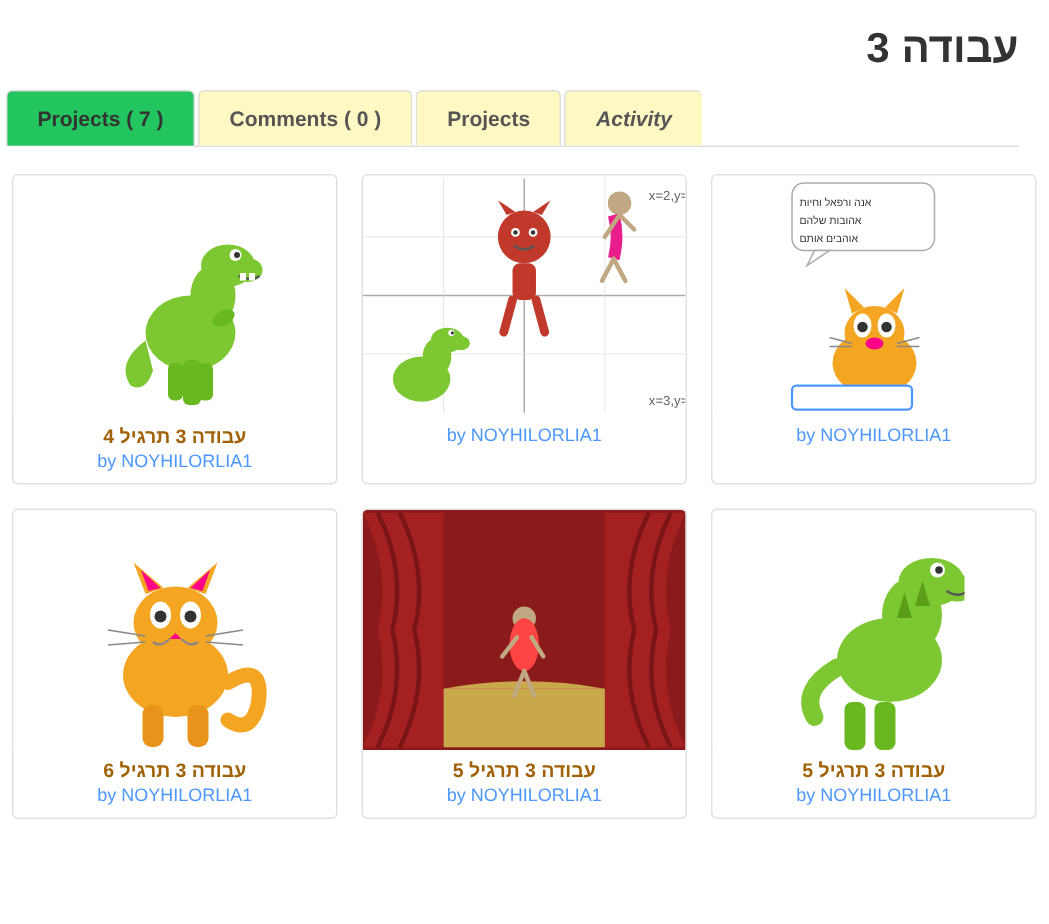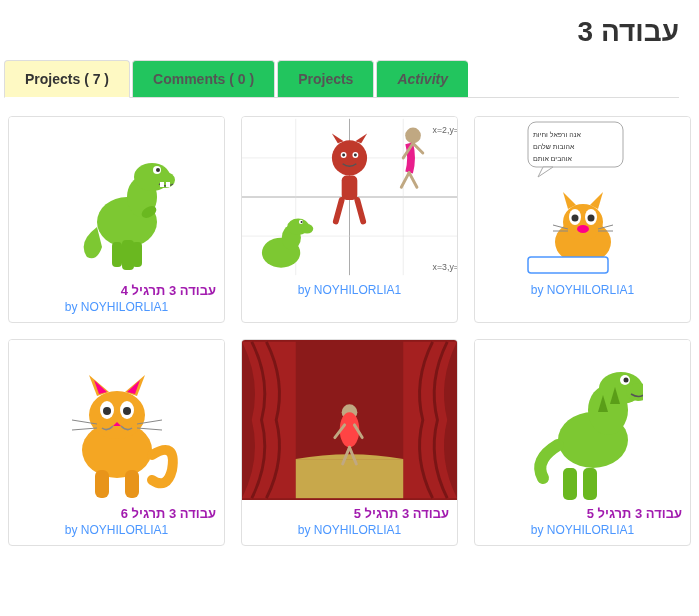--- a/index.html
+++ b/index.html
@@ -30,27 +30,27 @@
     }
 
     .tab {
       padding: 10px 20px;
       font-size: 14px;
       font-weight: bold;
       color: #555;
       cursor: pointer;
       border: 1px solid #ddd;
       border-bottom: none;
-      background: #22c55e;
+      background: #fef9c3;
       margin-right: 2px;
       border-radius: 4px 4px 0 0;
     }
 
     .tab.active {
-      background: #fef9c3;
+      background: #22c55e;
       color: #333;
       border-bottom: 1px solid #fff;
       margin-bottom: -1px;
     }
 
     .tab.activity {
       border-right: none;
       font-style: italic;
     }
 
@@ -79,24 +79,24 @@
       overflow: hidden;
       position: relative;
     }
 
     .project-info {
       padding: 6px 8px 8px 8px;
     }
 
     .project-title {
       font-size: 13px;
-      color: #a21caf;
+      color: #a16207;
       font-weight: bold;
       direction: rtl;
-      text-align: right;
+      text-align: center;
       margin-bottom: 2px;
     }
 
     .project-author {
       font-size: 12px;
       color: #555;
       direction: rtl;
       text-align: center;
     }
 

